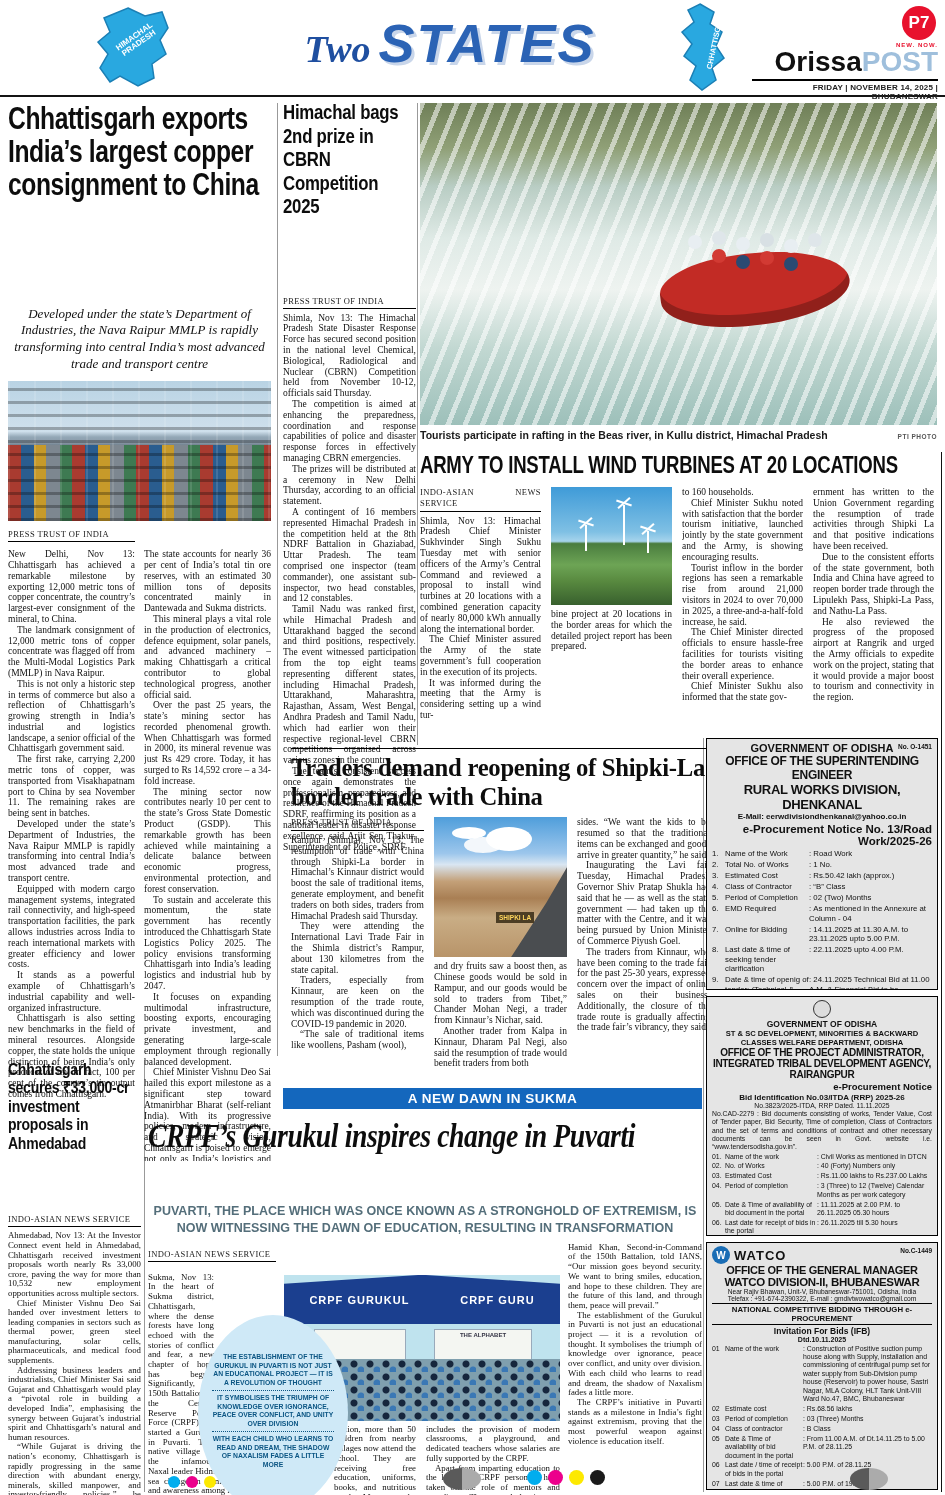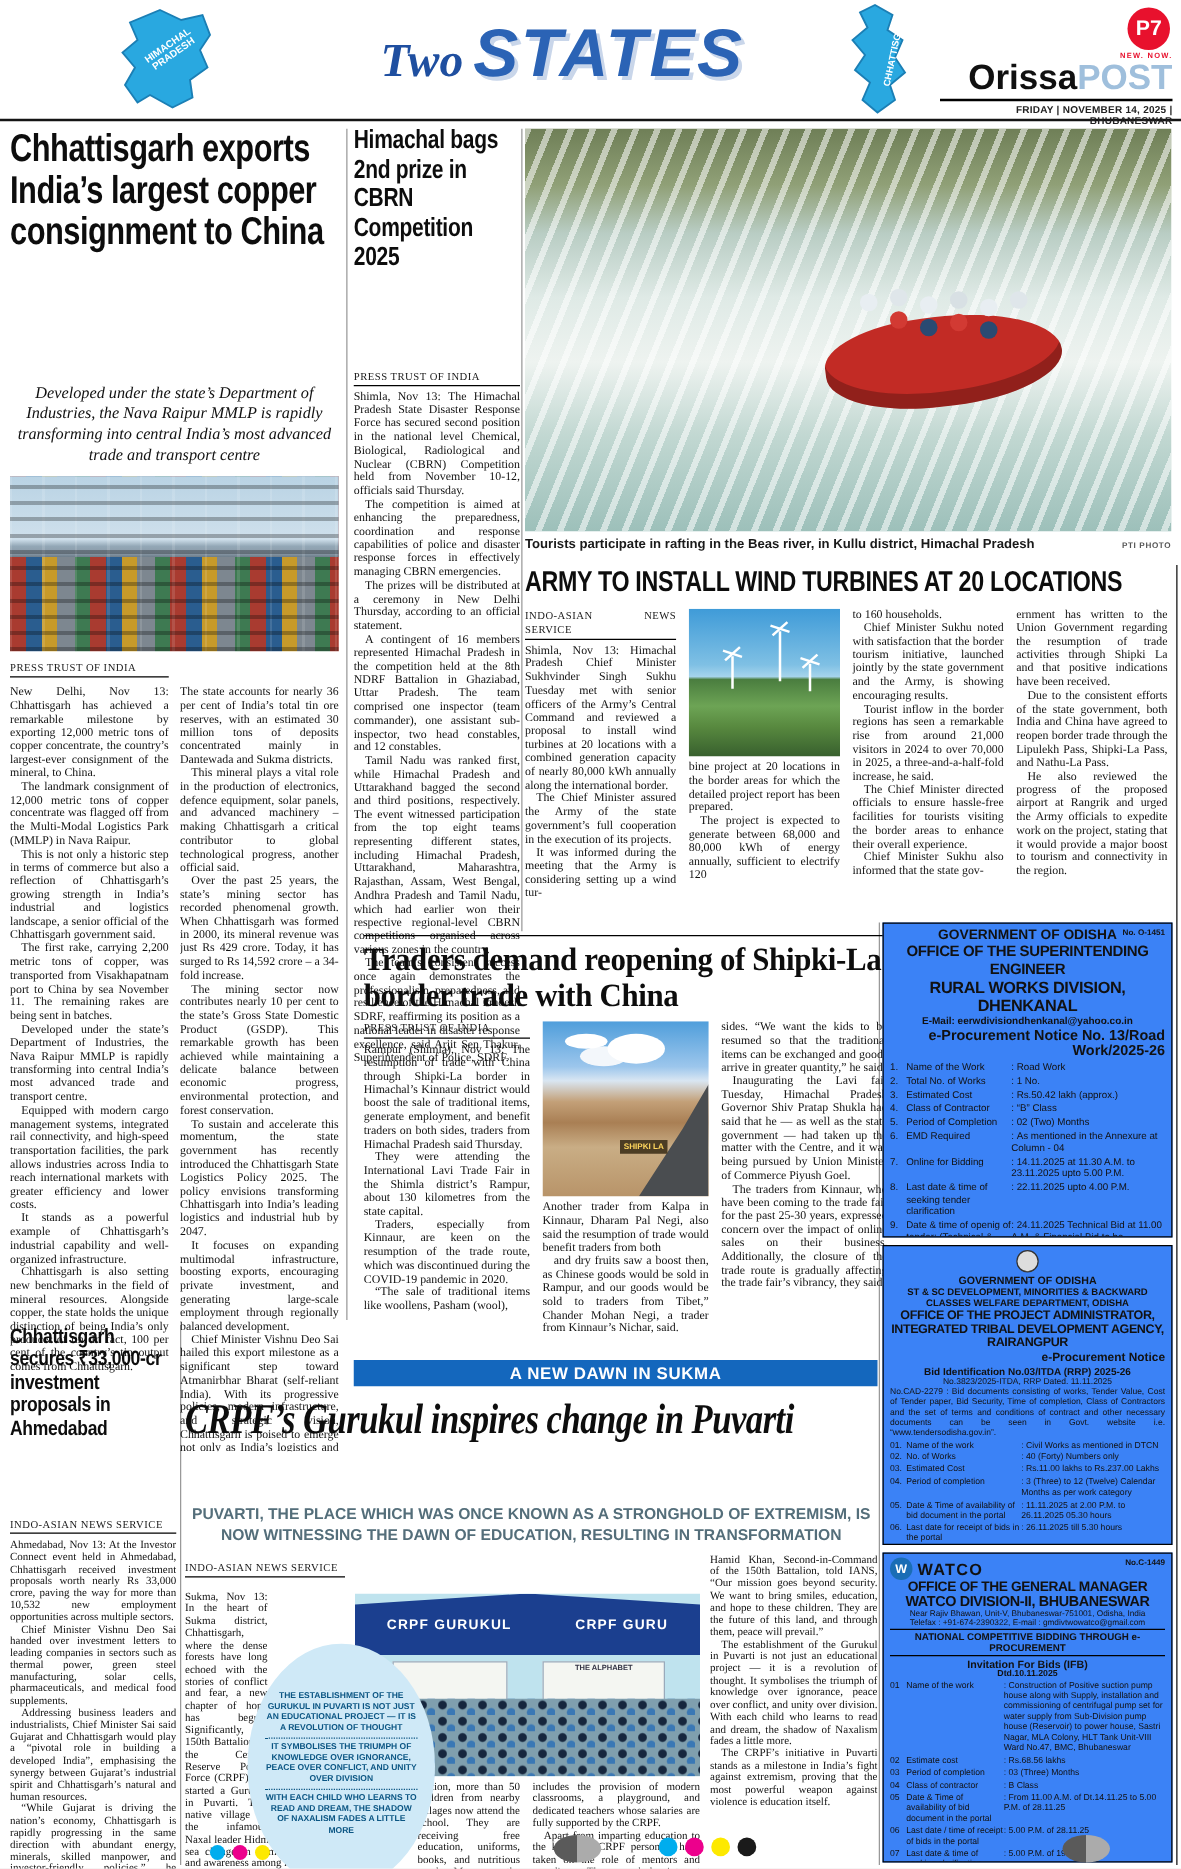--- a/index.html
+++ b/index.html
@@ -116,21 +116,21 @@
     background:radial-gradient(circle at 6px 5px,#16263d 3px,transparent 4px),
                radial-gradient(circle at 13px 11px,#3a78b5 3px,transparent 4px),#7f9fae;
     background-size:16px 13px,16px 13px;}
   .pullquote{position:absolute;left:50px;top:72px;width:150px;height:196px;border-radius:50%;background:#cfe9f7;
     color:#0b5583;font-family:"Liberation Sans",sans-serif;font-weight:bold;font-size:6.8px;line-height:1.25;
     text-align:center;display:flex;flex-direction:column;justify-content:center;gap:3px;padding:10px 14px;box-sizing:border-box;z-index:3;}
   .pullquote .pq{border-bottom:1px dotted #0b5583;padding-bottom:3px;}
   .pullquote .pq:last-child{border-bottom:none;}
   
   .notices{position:absolute;left:706px;top:738px;width:232px;font-family:"Liberation Sans",sans-serif;}
-  .notice{border:1.5px solid #000;padding:3px 5px;box-sizing:border-box;overflow:hidden;background:#3b82f6;}
+  .notice{border:1.5px solid #000;padding:3px 5px;box-sizing:border-box;overflow:hidden;background:#e5e5e5;}
   .n1{height:252px;}
   .n2{height:240px;margin-top:6px;font-size:7.2px;}
   .n3{height:248px;margin-top:6px;font-size:7.2px;}
   .n-gov{font-weight:bold;font-size:11px;position:relative;text-align:center;}
   .n-ref{position:absolute;right:0;top:1px;font-size:6.5px;font-weight:bold;}
   .n-office1{font-weight:bold;font-size:12px;text-align:center;letter-spacing:-.3px;}
   .n-office2{font-weight:bold;font-size:13px;text-align:center;letter-spacing:-.3px;}
   .n-email{font-weight:bold;font-size:8px;text-align:center;}
   .n-title{font-weight:bold;font-size:11.5px;text-align:right;margin:2px 0;}
   .nrow{display:flex;font-size:7.8px;line-height:1.22;margin-top:1.5px;}
@@ -266,21 +266,20 @@
           </div>
       </div>
       <div class="bodycol">
         <div class="wind-photo">
           <div class="turbine" style="left:72px;top:18px;"></div>
           <div class="turbine" style="left:34px;top:38px;height:26px;"></div>
           <div class="turbine" style="left:96px;top:44px;height:22px;"></div>
         </div>
         <div>
             <p>bine project at 20 locations in the border areas for which the detailed project report has been prepared.</p>
-            <p>The project is expected to generate between 68,000 and 80,000 kWh of energy annually, sufficient to electrify 120</p>
           </div>
       </div>
       <div class="bodycol">
           <p>to 160 households.</p>
           <p>Chief Minister Sukhu noted with satisfaction that the border tourism initiative, launched jointly by the state government and the Army, is showing encouraging results.</p>
           <p>Tourist inflow in the border regions has seen a remarkable rise from around 21,000 visitors in 2024 to over 70,000 in 2025, a three-and-a-half-fold increase, he said.</p>
           <p>The Chief Minister directed officials to ensure hassle-free facilities for tourists visiting the border areas to enhance their overall experience.</p>
           <p>Chief Minister Sukhu also informed that the state gov-</p>
         </div>
       <div class="bodycol">
@@ -303,22 +302,22 @@
             <p>“The sale of traditional items like woollens, Pasham (wool),</p>
           </div>
       </div>
       <div class="bodycol">
         <div class="shipki-photo">
           <div class="cloud"></div>
           <div class="road"></div>
           <div class="shipki-sign">SHIPKI LA</div>
         </div>
         <div>
+            <p>and dry fruits saw a boost then, as Chinese goods would be sold in Rampur, and our goods would be sold to traders from Tibet,” Chander Mohan Negi, a trader from Kinnaur’s Nichar, said.</p>
             <p>Another trader from Kalpa in Kinnaur, Dharam Pal Negi, also said the resumption of trade would benefit traders from both</p>
-            <p>and dry fruits saw a boost then, as Chinese goods would be sold in Rampur, and our goods would be sold to traders from Tibet,” Chander Mohan Negi, a trader from Kinnaur’s Nichar, said.</p>
           </div>
       </div>
       <div class="bodycol">
           <p>sides. “We want the kids to be resumed so that the traditional items can be exchanged and goods arrive in greater quantity,” he said.</p>
           <p>Inaugurating the Lavi fair Tuesday, Himachal Pradesh Governor Shiv Pratap Shukla had said that he — as well as the state government — had taken up the matter with the Centre, and it was being pursued by Union Minister of Commerce Piyush Goel.</p>
           <p>The traders from Kinnaur, who have been coming to the trade fair for the past 25-30 years, expressed concern over the impact of online sales on their business. Additionally, the closure of the trade route is gradually affecting the trade fair’s vibrancy, they said.</p>
         </div>
     </div>
   </div>
 

